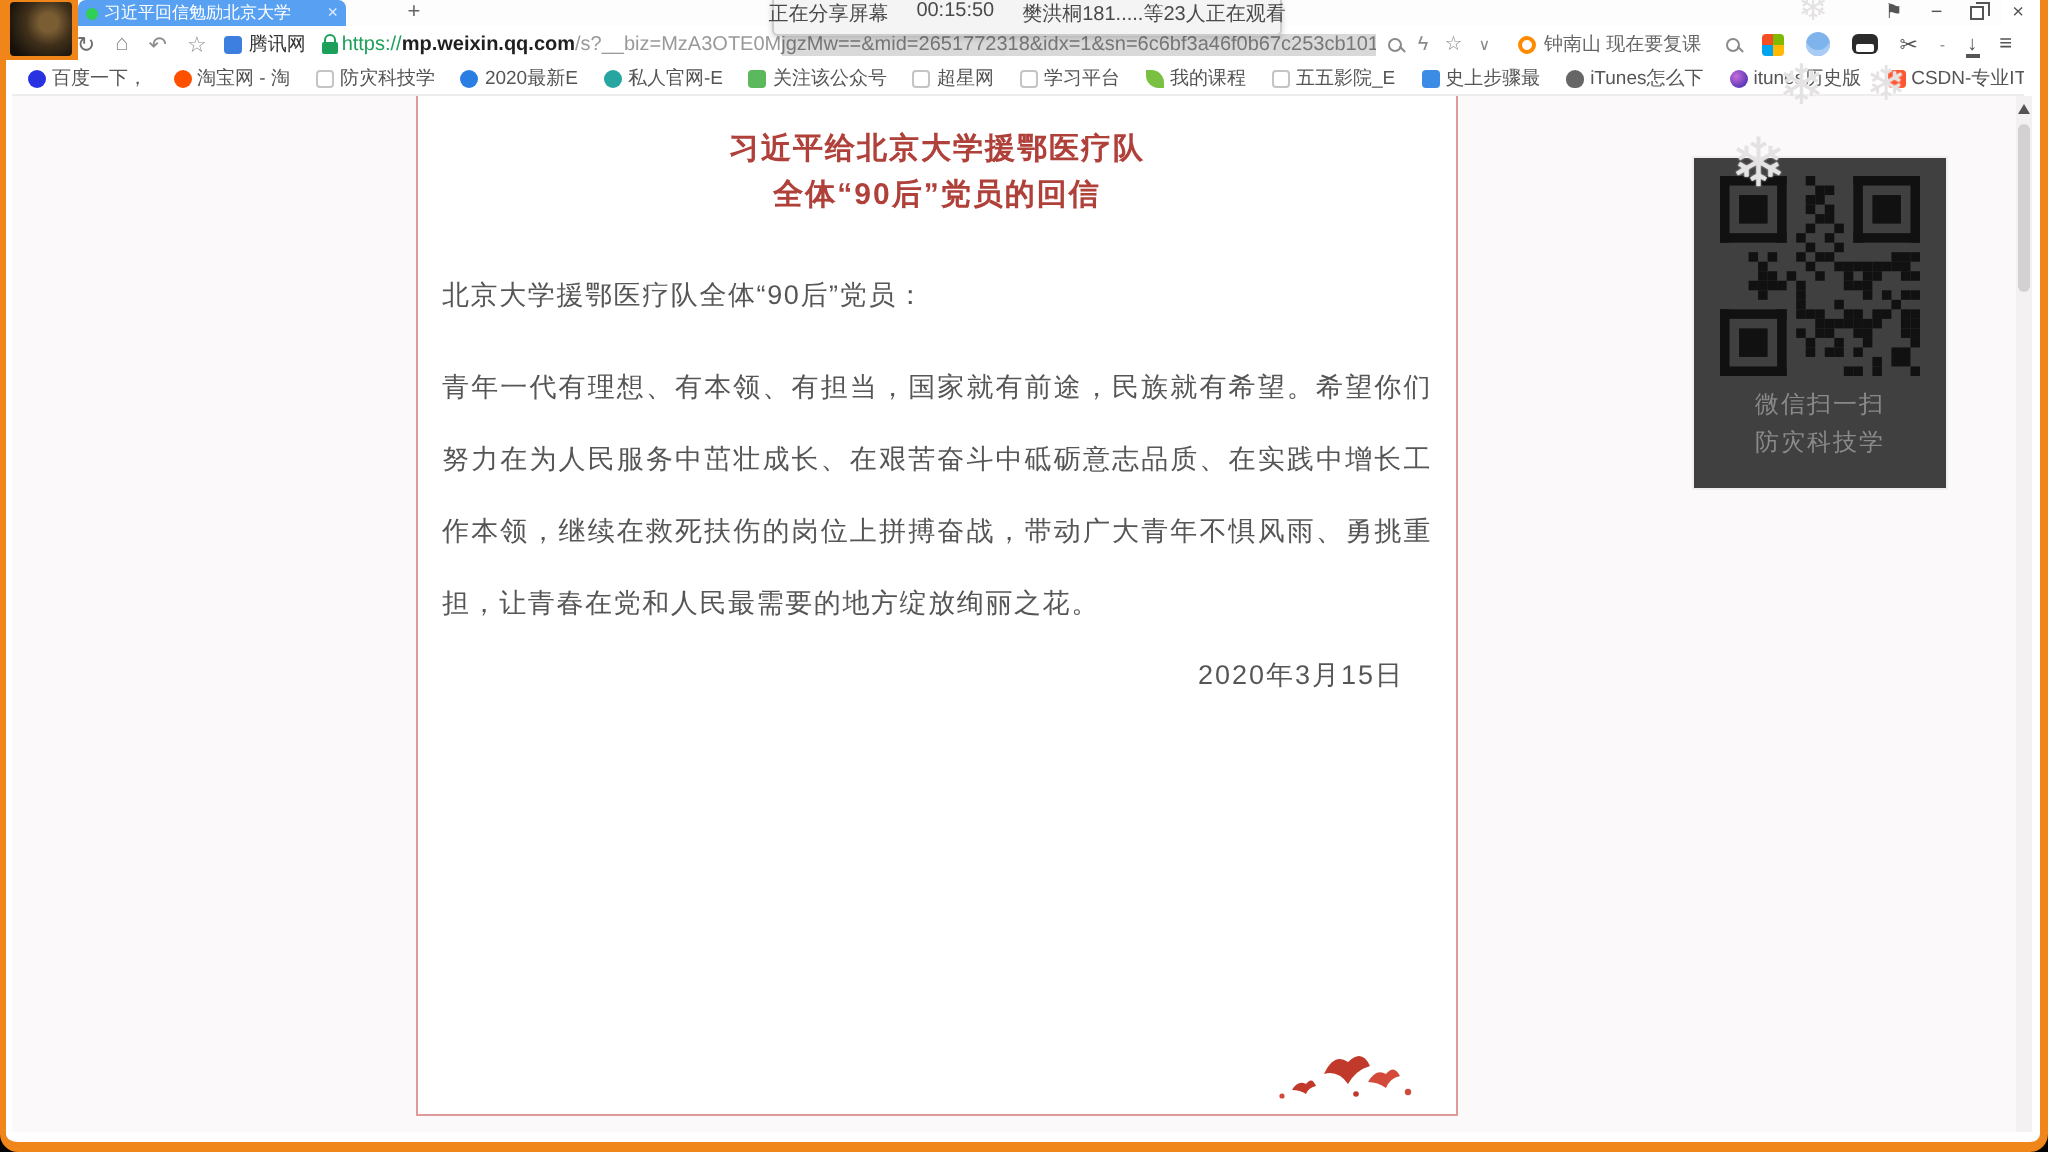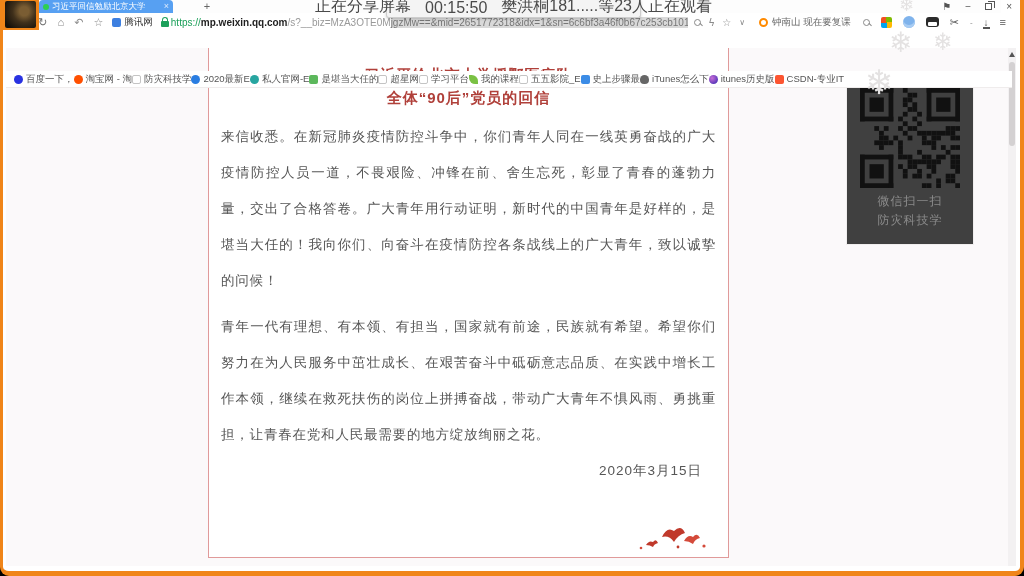--- a/index.html
+++ b/index.html
@@ -27,22 +27,22 @@
   
   #winctl { position:absolute; right:8px; top:0; height:12px; display:flex; gap:14px;
     align-items:center; z-index:6; color:#555; font-size:10px; }
   .i-restore { width:7px; height:7px; border:1px solid #555; position:relative; background:#fff; }
   .i-restore::before { content:""; position:absolute; top:-3px; left:2px; width:6px; height:6px;
     border-top:1px solid #555; border-right:1px solid #555; }
 
   
   #banner { position:absolute; left:383px; top:0; width:255px; height:18px; z-index:9;
     background:#f4f4f4; border:1px solid #cdcdcd; border-top:none; border-radius:0 0 3px 3px;
-    box-shadow:0 1px 3px rgba(0,0,0,.18); display:flex; align-items:flex-end; justify-content:center;
-    gap:14px; font-size:16px; color:#4a4a4a; white-space:nowrap; }
+    box-shadow:0 1px 3px rgba(0,0,0,.18); display:flex; align-items:flex-start; justify-content:center;
+    gap:14px; font-size:10px; color:#4a4a4a; white-space:nowrap; }
 
   
   #navbar { position:absolute; left:3px; right:4px; top:13px; height:18px; background:#fff;
     display:flex; align-items:center; font-size:11px; color:#8d8d8d; z-index:2; }
   .nbtn { padding:0 5px; flex:0 0 auto; }
   .dim { color:#c9c9c9; }
   #sitechip { display:flex; align-items:center; gap:3px; margin-left:4px; flex:0 0 auto; }
   .i-doc { width:9px; height:9px; background:#3d7fe0; border-radius:2px; }
   #sitechip .nm { color:#333; font-size:9.5px; }
   .i-lock { width:8px; height:6px; background:#1ca05a; border-radius:1px; position:relative;
@@ -68,22 +68,22 @@
     box-shadow:inset 0 -3px 0 #a8ccf3; }
   .i-panda { width:13px; height:10px; background:#2b2b2b; border-radius:3px; position:relative; }
   .i-panda::after { content:""; position:absolute; left:2px; right:2px; bottom:1px; height:4px;
     background:#fff; border-radius:1px; }
   .i-dl { position:relative; font-size:10px; }
   .i-dl::after { content:""; position:absolute; left:-1px; right:-1px; bottom:-1px; height:1.4px; background:#555; }
   .mini { font-size:8px; color:#888; }
 
   
   #bookmarks { position:absolute; left:3px; right:8px; top:31px; height:17px; background:#fff;
-    border-bottom:1px solid #efecec; display:flex; align-items:center; padding:0 8px;
-    font-size:9.5px; color:#555; white-space:nowrap; overflow:hidden; z-index:1;margin-top:40px; }
+    border-bottom:1px solid #efecec; display:flex; align-items:center; gap:13px; padding:0 8px;
+    font-size:9.5px; color:#555; white-space:nowrap; overflow:hidden; z-index:1; }
   .bk { display:flex; align-items:center; gap:3px; flex:0 0 auto; }
   .bi { width:9px; height:9px; flex:0 0 auto; border-radius:2px; }
   .ic-baidu { background:#2932e1; border-radius:50%; }
   .ic-taobao { background:#ff5000; border-radius:50%; }
   .ic-page { background:#fff; border:1px solid #c4c4c4; }
   .ic-bluedot { background:#2a7de1; border-radius:50%; }
   .ic-swirl { background:#27a5a0; border-radius:50%; }
   .ic-tree { background:#5cb85c; }
   .ic-leaf { background:#7ac143; border-radius:0 70% 0 70%; }
   .ic-bluesq { background:#3c8ce6; }
@@ -202,21 +202,21 @@
     <span class="bk">
         <span class="bi ic-bluedot"></span>
         <span>2020最新E</span>
       </span>
     <span class="bk">
         <span class="bi ic-swirl"></span>
         <span>私人官网-E</span>
       </span>
     <span class="bk">
         <span class="bi ic-tree"></span>
-        <span>是堪当大任的</span>
+        <span>关注该公众号</span>
       </span>
     <span class="bk">
         <span class="bi ic-page"></span>
         <span>超星网</span>
       </span>
     <span class="bk">
         <span class="bi ic-page"></span>
         <span>学习平台</span>
       </span>
     <span class="bk">
@@ -255,21 +255,21 @@
   <span class="snow" style="left:886px; top:26px; font-size:28px;">❄</span>
   <span class="snow" style="left:862px; top:62px; font-size:34px;">❄</span>
   <span class="snow" style="left:930px; top:28px; font-size:24px;">❄</span>
   <span class="snow" style="left:896px; top:-6px; font-size:18px;">❄</span>
 
   <div id="viewport">
 
     <div id="letter">
       <div class="title first">习近平给北京大学援鄂医疗队</div>
       <div class="title">全体“90后”党员的回信</div>
-      <p>来信收悉。在新冠肺炎疫情防控斗争中，你们青年人同在一线英勇奋战的广大疫情防控人员一道，不畏艰险、冲锋在前、舍生忘死，彰显了青春的蓬勃力量，交出了合格答卷。广大青年用行动证明，新时代的中国青年是好样的，是堪当大任的！我向你们、向奋斗在疫情防控各条战线上的广大青年，致以诚挚的问候！</p>
+      <p class="salut">北京大学援鄂医疗队全体“90后”党员：</p>
       <p>青年一代有理想、有本领、有担当，国家就有前途，民族就有希望。希望你们努力在为人民服务中茁壮成长、在艰苦奋斗中砥砺意志品质、在实践中增长工作本领，继续在救死扶伤的岗位上拼搏奋战，带动广大青年不惧风雨、勇挑重担，让青春在党和人民最需要的地方绽放绚丽之花。</p>
       <div class="sig sigdate">2020年3月15日</div>
       <svg id="doves" viewBox="0 0 78 30">
         <path d="M28 16 Q33 5 40 10 Q47 3 51 12 Q44 14 40 21 Q35 14 28 16 Z" fill="#c0392b"></path>
         <path d="M50 20 Q54 13 59 16 Q63 11 66 17 Q61 18 59 23 Q55 20 50 20 Z" fill="#d44a3a"></path>
         <path d="M12 24 Q15 19 19 21 Q22 17 24 22 Q20 23 19 26 Q16 24 12 24 Z" fill="#c0392b"></path>
         <circle cx="70" cy="25" r="1.6" fill="#d44a3a"></circle>
         <circle cx="7" cy="27" r="1.3" fill="#d44a3a"></circle>
         <circle cx="44" cy="26" r="1.4" fill="#c0392b"></circle>
       </svg>

